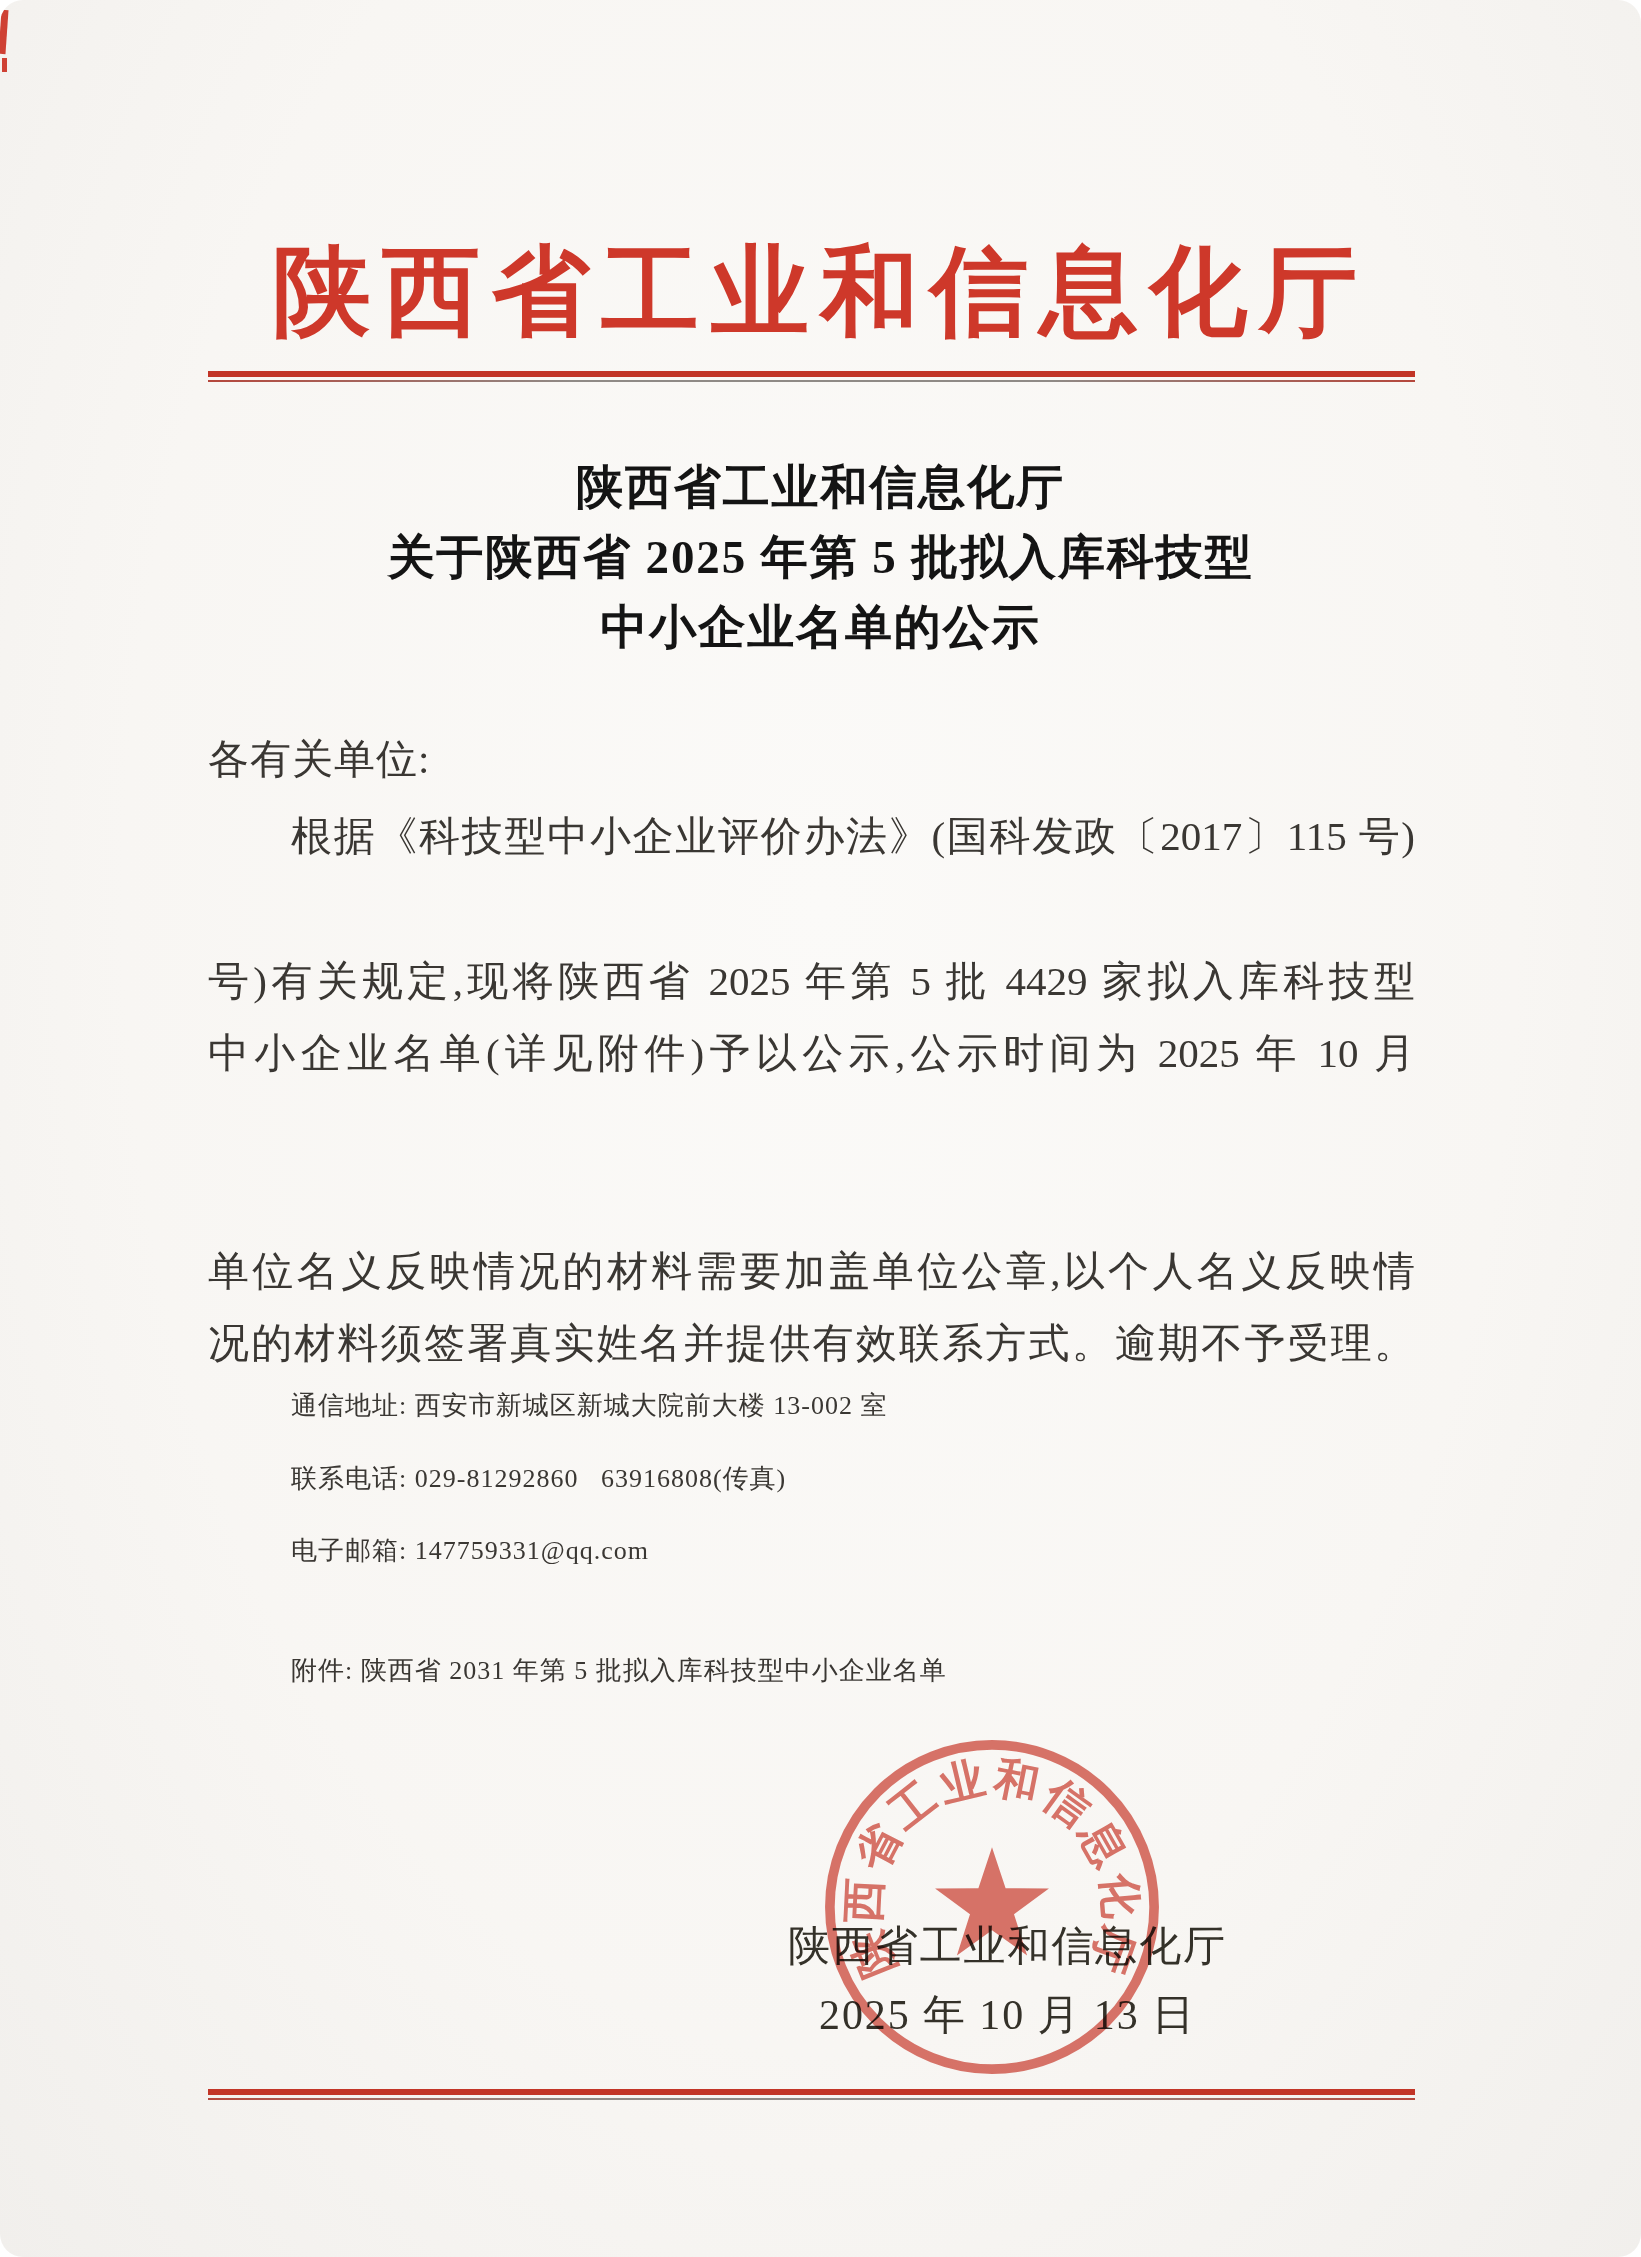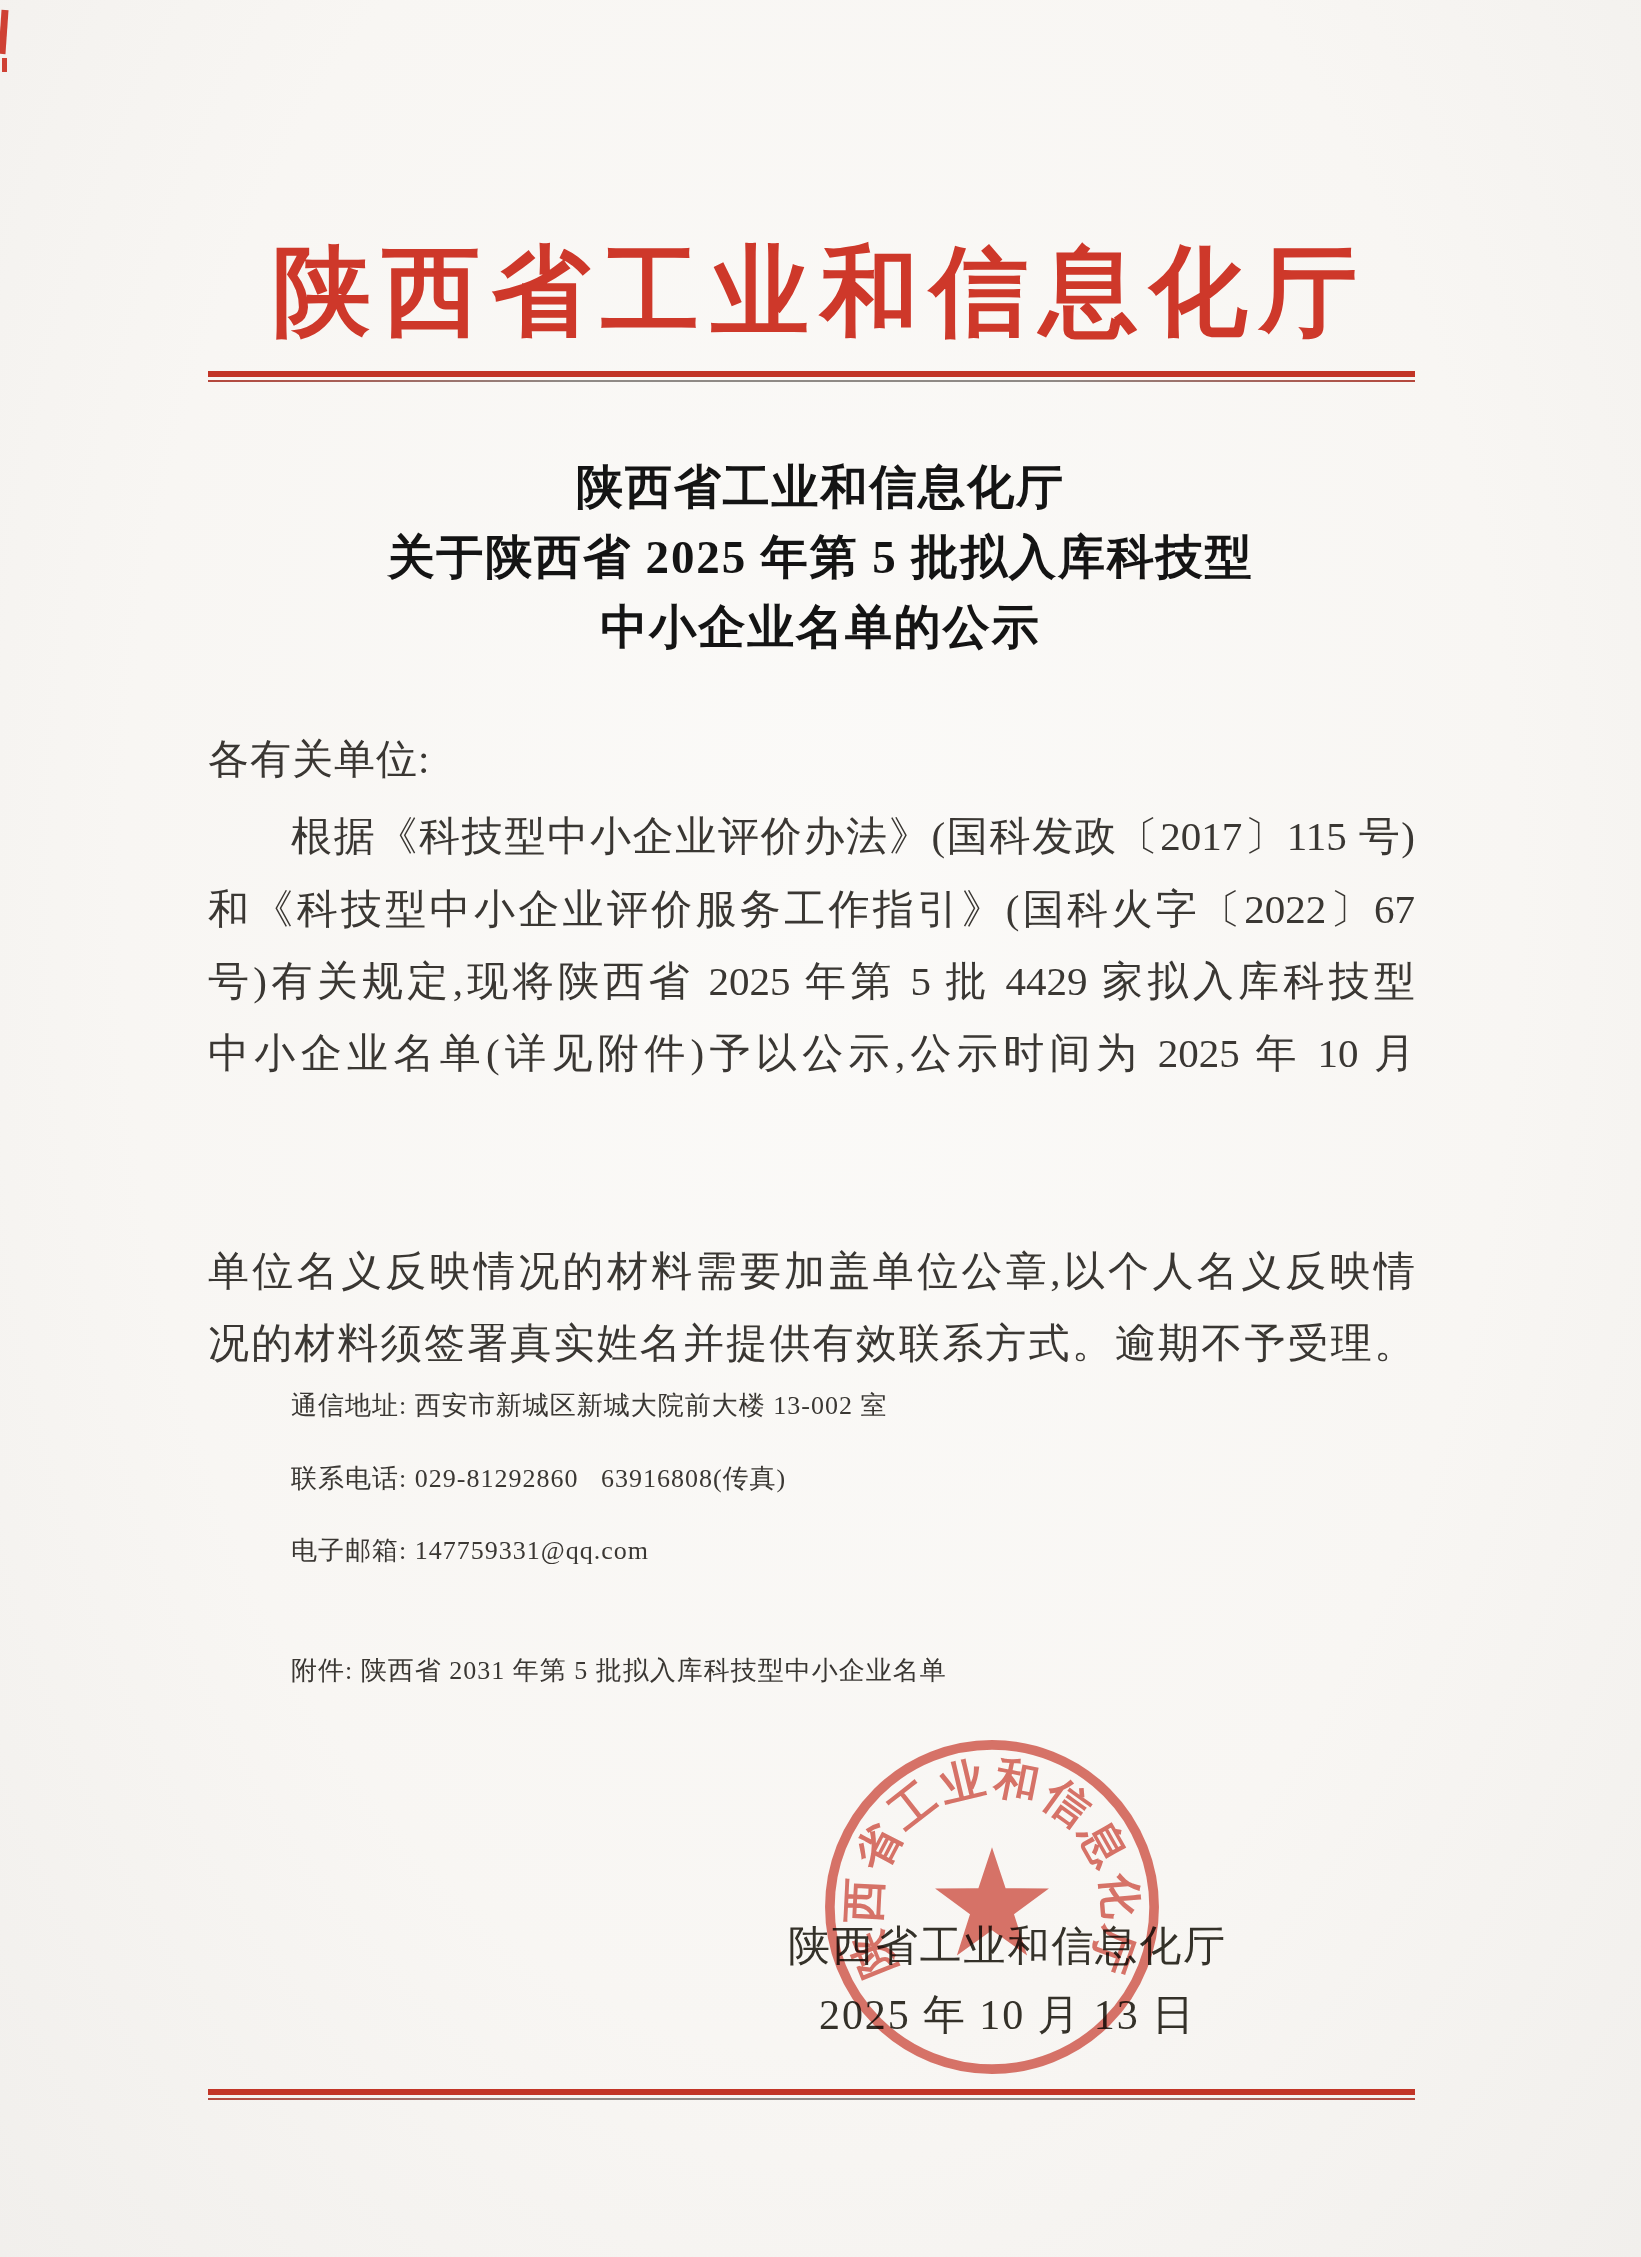--- a/index.html
+++ b/index.html
@@ -4,20 +4,21 @@
 <style>
   html,body{margin:0;padding:0;}
   .page{
     position:relative;
     width:1641px;height:2257px;
     background:
       radial-gradient(ellipse at 50% 40%, #fbfaf8 0%, #f8f6f3 60%, #f1efec 100%);
     overflow:hidden;
     font-family:"Liberation Serif","DejaVu Serif",serif;
     color:#38342f;
+    border-radius:23px;
   }
   
   .masthead{
     position:absolute;top:236px;left:0;width:1641px;
     text-align:center;
     font-size:98px;font-weight:bold;
     letter-spacing:11.6px;
     color:#ce382a;
     line-height:1.15;
     white-space:nowrap;
@@ -90,21 +91,20 @@
 
   <div class="doc-title">
     <div>陕西省工业和信息化厅</div>
     <div>关于陕西省 2025 年第 5 批拟入库科技型</div>
     <div>中小企业名单的公示</div>
   </div>
 
   <div class="salutation">各有关单位:</div>
 
   <div class="para-line indent" style="top:809px">根据《科技型中小企业评价办法》(国科发政〔2017〕115 号)</div>
-  <div class="para-line" style="top:882px">和《科技型中小企业评价服务工作指引》(国科火字〔2022〕67</div>
   <div class="para-line" style="top:954px">号)有关规定,现将陕西省 2025 年第 5 批 4429 家拟入库科技型</div>
   <div class="para-line" style="top:1026px">中小企业名单(详见附件)予以公示,公示时间为 2025 年 10 月</div>
   <div class="para-line" style="top:1244px">单位名义反映情况的材料需要加盖单位公章,以个人名义反映情</div>
   <div class="para-line" style="top:1316px">况的材料须签署真实姓名并提供有效联系方式。逾期不予受理。</div>
 
   <div class="plain-line" style="top:1388px">通信地址: 西安市新城区新城大院前大楼 13-002 室</div>
   <div class="plain-line" style="top:1461px">联系电话: 029-81292860   63916808(传真)</div>
   <div class="plain-line" style="top:1533px">电子邮箱: 147759331@qq.com</div>
 
   <div class="plain-line" style="top:1653px">附件: 陕西省 2031 年第 5 批拟入库科技型中小企业名单</div>

